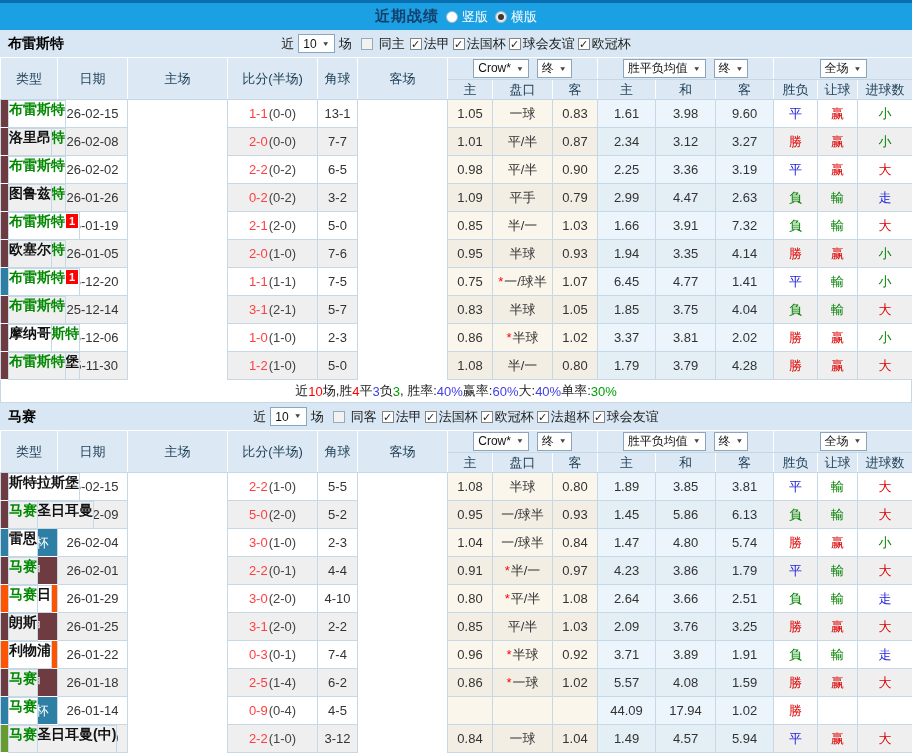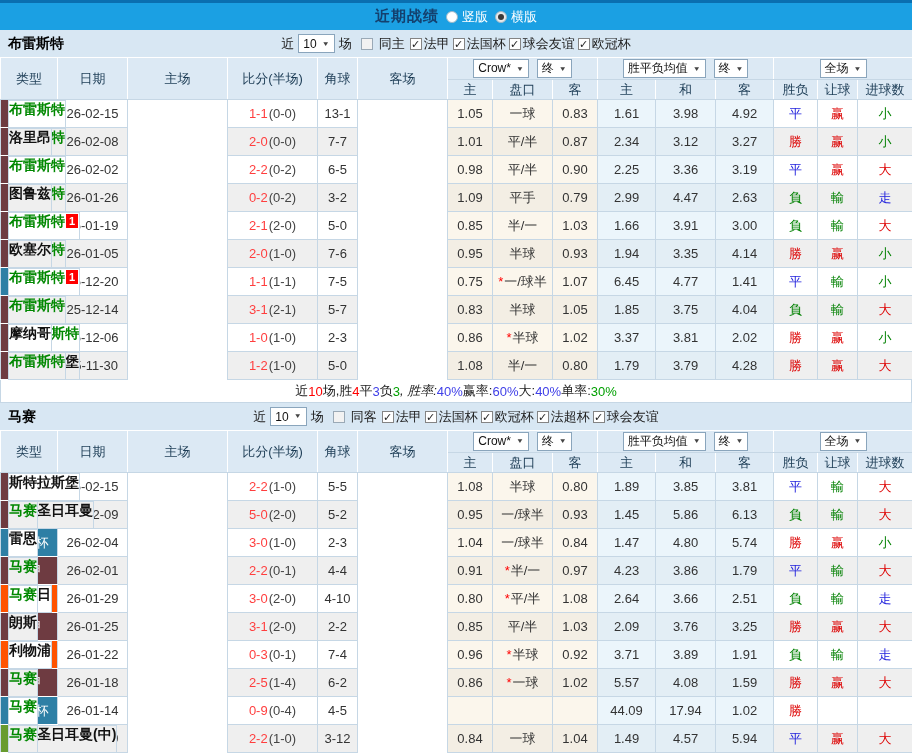--- a/index.html
+++ b/index.html
@@ -166,21 +166,21 @@
             <td class="date">26-02-15</td>
             <td class="team"><span class="tn">里尔</span></td>
             <td class="score"><span class="full">1-1</span><span class="half">(0-0)</span></td>
             <td class="corner">13-1</td>
             <td class="team"><span class="tn green">布雷斯特</span></td>
             <td class="odds">1.05</td>
             <td class="odds"><span>一球</span></td>
             <td class="odds">0.83</td>
             <td class="avg">1.61</td>
             <td class="avg">3.98</td>
-            <td class="avg">4.92</td>
+            <td class="avg">9.60</td>
             <td class="res" style="color: rgb(34, 34, 221);">平</td>
             <td class="res" style="color: rgb(221, 0, 0);">赢</td>
             <td class="res" style="color: rgb(0, 128, 0);">小</td>
           </tr>
           <tr class="even">
             <td class="type" style="background: rgb(110, 59, 65);">法甲</td>
             <td class="date">26-02-08</td>
             <td class="team"><span class="tn green">布雷斯特</span></td>
             <td class="score"><span class="full">2-0</span><span class="half">(0-0)</span></td>
             <td class="corner">7-7</td>
@@ -234,21 +234,21 @@
             <td class="date">26-01-19</td>
             <td class="team"><span class="tn">里昂</span></td>
             <td class="score"><span class="full">2-1</span><span class="half">(2-0)</span></td>
             <td class="corner">5-0</td>
             <td class="team"><span class="tn green">布雷斯特</span><span class="badge">1</span></td>
             <td class="odds">0.85</td>
             <td class="odds"><span>半/一</span></td>
             <td class="odds">1.03</td>
             <td class="avg">1.66</td>
             <td class="avg">3.91</td>
-            <td class="avg">3.00</td>
+            <td class="avg">7.32</td>
             <td class="res" style="color: rgb(0, 128, 0);">負</td>
             <td class="res" style="color: rgb(0, 128, 0);">輸</td>
             <td class="res" style="color: rgb(221, 0, 0);">大</td>
           </tr>
           <tr class="even">
             <td class="type" style="background: rgb(110, 59, 65);">法甲</td>
             <td class="date">26-01-05</td>
             <td class="team"><span class="tn green">布雷斯特</span></td>
             <td class="score"><span class="full">2-0</span><span class="half">(1-0)</span></td>
             <td class="corner">7-6</td>
@@ -335,21 +335,21 @@
     </table>
     <div class="summary" id="summary-0">
         <span style="color: rgb(34, 34, 34);">近</span>
         <span style="color: rgb(255, 0, 0);">10</span>
         <span style="color: rgb(34, 34, 34);">场,胜</span>
         <span style="color: rgb(255, 0, 0);">4</span>
         <span style="color: rgb(34, 34, 34);">平</span>
         <span style="color: rgb(64, 64, 232);">3</span>
         <span style="color: rgb(34, 34, 34);">负</span>
         <span style="color: rgb(0, 160, 0);">3</span>
-        <span style="color: rgb(34, 34, 34); font-style: italic;">, 胜率:</span>
+        <span style="color: rgb(34, 34, 34);">, 胜率:</span>
         <span style="color: rgb(64, 64, 232);">40%</span>
         <span style="color: rgb(34, 34, 34);"> 赢率:</span>
         <span style="color: rgb(64, 64, 232);">60%</span>
         <span style="color: rgb(34, 34, 34);"> 大:</span>
         <span style="color: rgb(64, 64, 232);">40%</span>
         <span style="color: rgb(34, 34, 34);"> 单率:</span>
         <span style="color: rgb(0, 160, 0);">30%</span>
       </div>
   </div>
 

